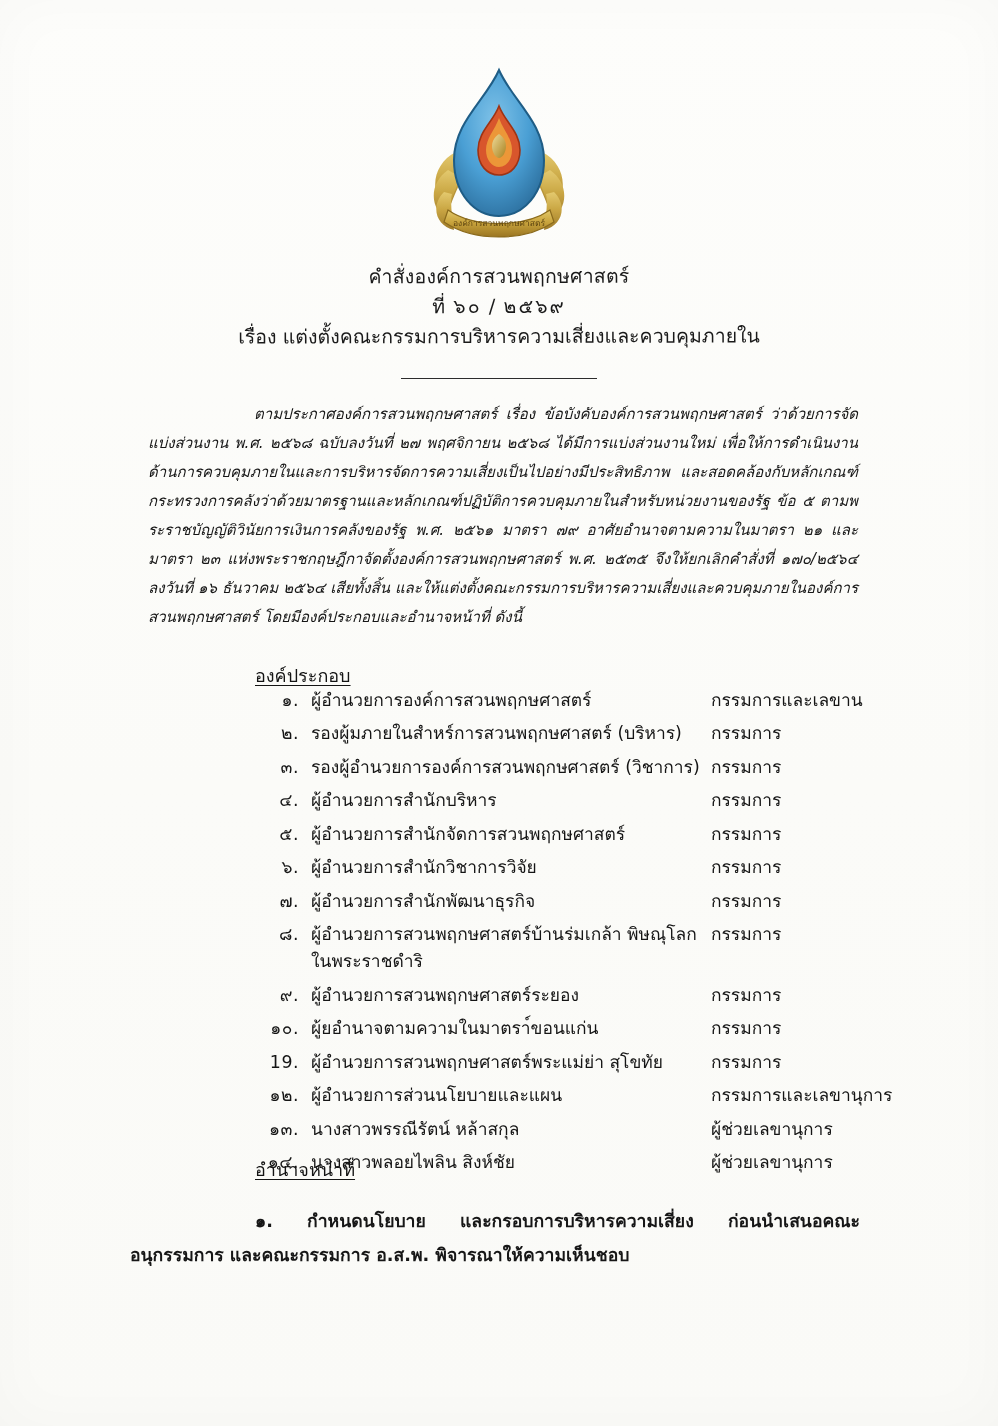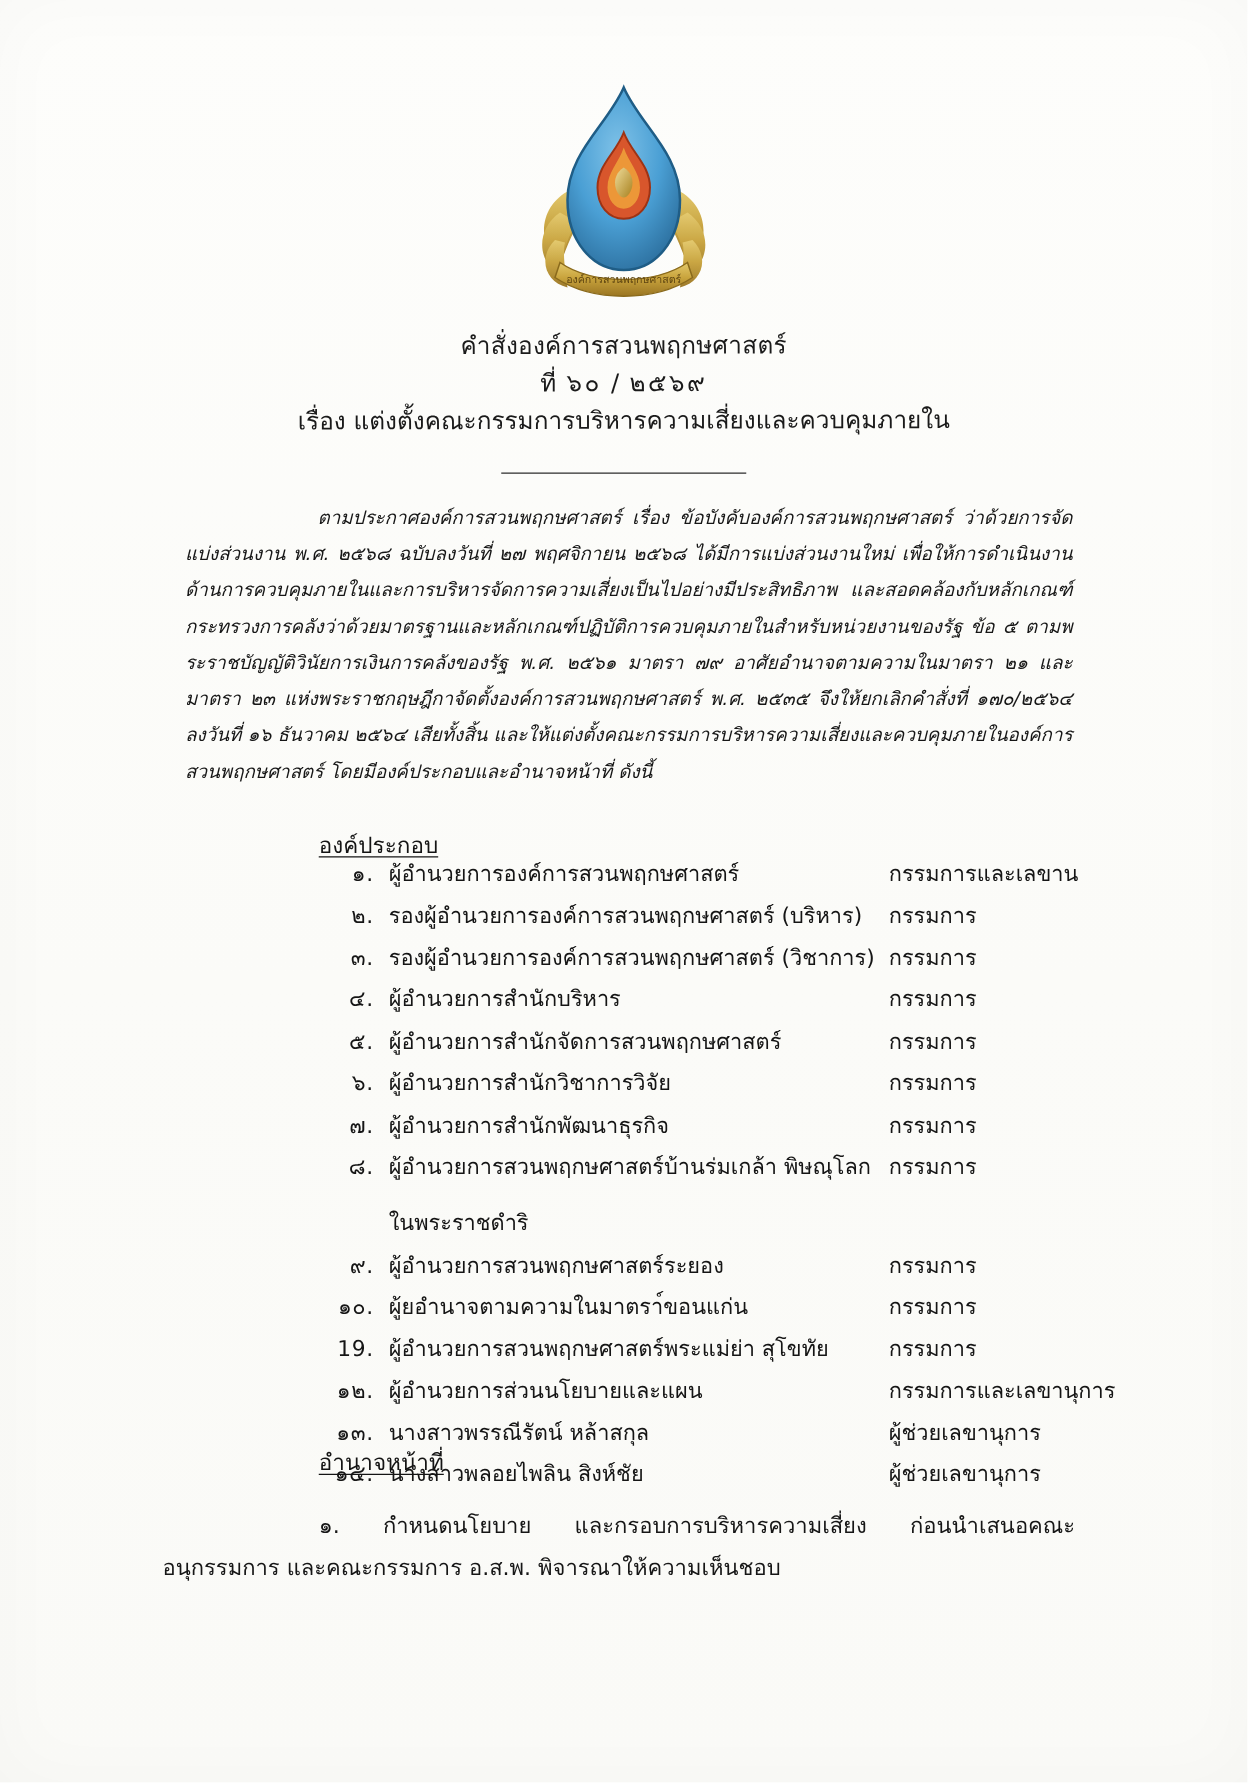--- a/index.html
+++ b/index.html
@@ -129,35 +129,36 @@
     text-align: right;
     padding-right: 12px;
     letter-spacing: 0.5px;
   }
   .member-row .name {
     flex: 0 0 400px;
     width: 400px;
   }
   .member-row .name .sub {
     display: block;
-    margin-top: 18px;
+    margin-top: 0;
   }
   .member-row .role {
     flex: 1 1 auto;
   }
 
   .authority-text {
     position: absolute;
     top: 1186px;
     left: 130px;
     width: 730px;
     font-size: 17.6px;
     line-height: 1.95;
     color: #161616;
     text-align: justify;
+    font-weight: bold;
   }
   .authority-text .lead { display: inline-block; width: 125px; }
 
   
   .tilt { transform: rotate(-0.12deg); transform-origin: 50% 50%; }
 </style>
 </head>
 <body>
 
 <div class="page">
@@ -236,21 +237,21 @@
   <div class="section-label" id="composition-label">องค์ประกอบ</div>
 
   <div class="member-list">
     <div class="member-row">
       <span class="no">๑.</span>
       <span class="name">ผู้อำนวยการองค์การสวนพฤกษศาสตร์</span>
       <span class="role">กรรมการและเลขาน</span>
     </div>
     <div class="member-row">
       <span class="no">๒.</span>
-      <span class="name">รองผู้อำนวยการองค์การสวนพฤกษศาสตร์ (บริหาร)</span>
+      <span class="name">รองผู้มภายในสำหร์การสวนพฤกษศาสตร์ (บริหาร)</span>
       <span class="role">กรรมการ</span>
     </div>
     <div class="member-row">
       <span class="no">๓.</span>
       <span class="name">รองผู้อำนวยการองค์การสวนพฤกษศาสตร์ (วิชาการ)</span>
       <span class="role">กรรมการ</span>
     </div>
     <div class="member-row">
       <span class="no">๔.</span>
       <span class="name">ผู้อำนวยการสำนักบริหาร</span>

